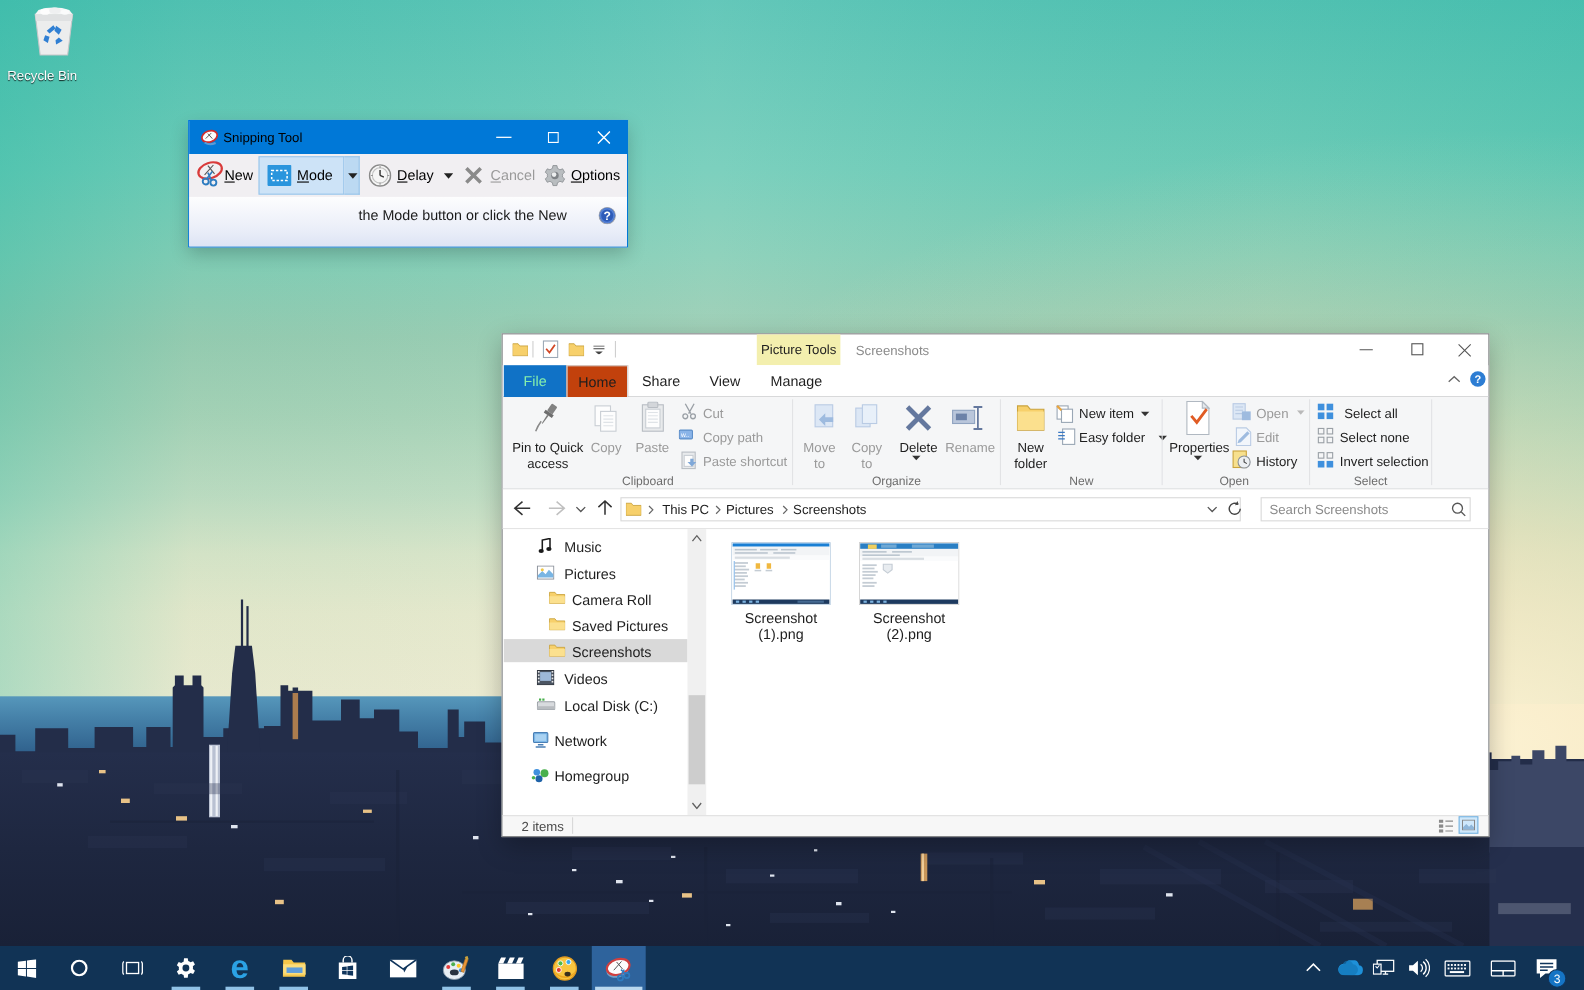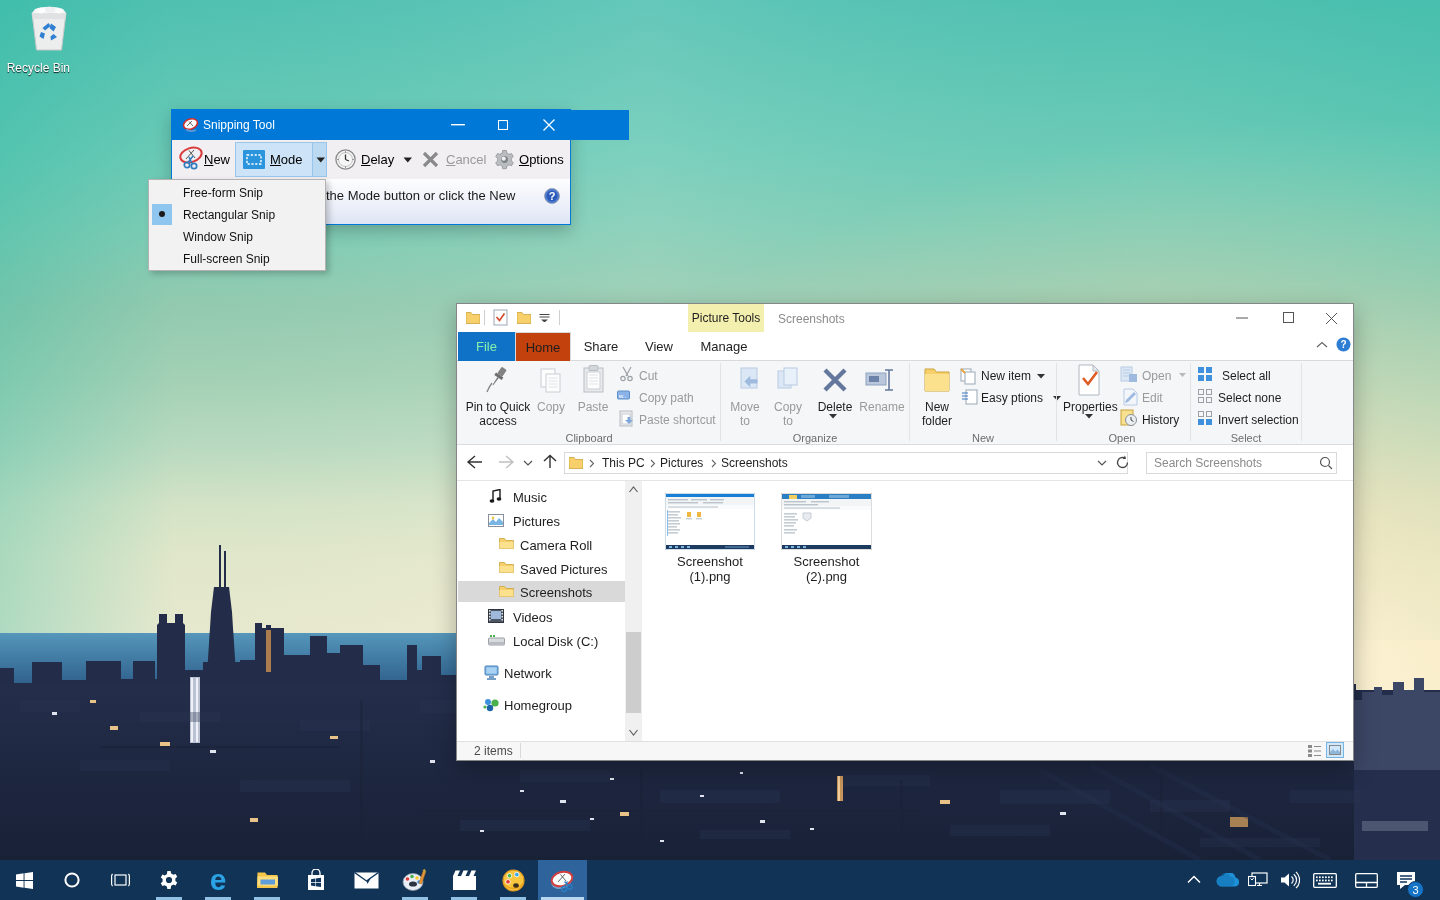--- a/index.html
+++ b/index.html
@@ -3,21 +3,21 @@
 <meta charset="utf-8">
 <style>
 * { margin:0; padding:0; box-sizing:border-box; }
 html,body { width:1440px; height:900px; overflow:hidden; font-family:"Liberation Sans",sans-serif; }
 #desk { position:relative; width:1440px; height:900px; overflow:hidden; background:#7ccab5; }
 .abs { position:absolute; }
 #bg { position:absolute; left:0; top:0; }
 
 
 #snip { position:absolute; left:171px; top:109px; width:400px; height:116px; border:1px solid #0078d7; background:#f0eef1; box-shadow:0 6px 16px rgba(0,0,0,.22); z-index:30; }
-#snip .tbar { position:absolute; left:0; top:0; width:457px; height:30px; background:#0078d7; color:#ffffff; }
+#snip .tbar { position:absolute; left:0; top:0; width:398px; height:30px; background:#0078d7; color:#000000; }
 #snip .toolbar { position:absolute; left:0; top:30px; width:398px; height:39px; background:#f1eff2; font-size:13px; color:#000; }
 #snip .info { position:absolute; left:0; top:69px; width:398px; height:45px; background:linear-gradient(#fdfdfe, #e9edf8 70%, #dde4f4); font-size:14px; color:#1a1a1a; }
 
 
 #menu { position:absolute; left:148px; top:179px; width:178px; height:92px; background:#f2f2f2; border:1px solid #b3b3b3; box-shadow:3px 3px 6px rgba(0,0,0,.22); z-index:40; font-size:12px; color:#111; }
 #menu .mi { position:absolute; left:34px; }
 
 
 #exp { position:absolute; left:456px; top:303px; width:898px; height:458px; background:#fff; border:1px solid #848688; z-index:20; box-shadow:0 8px 22px rgba(0,0,0,.28); font-size:12px; color:#1e1e1e; }
 .glabel { position:absolute; top:128px; font-size:11px; color:#6d6d6d; text-align:center; }
@@ -316,21 +316,21 @@
     <path d="M2,2 l4,4" stroke="#e8a33d" stroke-width="2"></path>
   </svg>
   <div class="abs" style="left:524px;top:65px">New item</div>
   <svg class="abs" style="left:580px;top:70px" width="9" height="6">
         <path d="M0,0 h8 l-4,4.5 z" fill="#333"></path>
       </svg>
   <svg class="abs" style="left:504px;top:85px" width="18" height="18" viewBox="0 0 18 18">
     <rect x="5" y="1" width="11" height="14" fill="#fff" stroke="#9aa7b5"></rect>
     <path d="M1,4 h6 M1,7 h6 M1,10 h6" stroke="#3a79c4" stroke-width="1.2"></path>
   </svg>
-  <div class="abs" style="left:524px;top:87px">Easy ptions</div>
+  <div class="abs" style="left:524px;top:87px">Easy folder</div>
   <svg class="abs" style="left:596px;top:92px" width="9" height="6">
         <path d="M0,0 h8 l-4,4.5 z" fill="#333"></path>
       </svg>
   <div class="glabel" style="left:486px;width:80px">New</div>
   <div class="gsep" style="left:599px"></div>
 
   <svg class="abs" style="left:620px;top:60px" width="24" height="32" viewBox="0 0 24 32">
     <path d="M2,1 h14 l6,6 v24 h-20 z" fill="#fff" stroke="#b0b8c1"></path>
     <path d="M16,1 l6,6 h-6 z" fill="#e4e8ec" stroke="#b0b8c1"></path>
     <path d="M6,14 l5,6 9,-12" fill="none" stroke="#e05c25" stroke-width="2.6"></path>
@@ -683,28 +683,20 @@
   <div class="info">
     <span class="abs" style="left:154px;top:9px;font-size:13px">the Mode button or click the New</span>
     <svg class="abs" style="left:372px;top:9px" width="16" height="16" viewBox="0 0 16 16">
       <circle cx="8" cy="8" r="7.4" fill="#2d5bb9" stroke="#9aa0ad" stroke-width="1"></circle>
       <circle cx="8" cy="8" r="6.2" fill="none" stroke="#5580d4" stroke-width="1.4"></circle>
       <text x="8" y="12" text-anchor="middle" font-size="11" font-weight="bold" fill="#fff">?</text>
     </svg>
   </div>
 </div>
 
-<div id="menu">
-  <div class="abs" style="left:3px;top:24px;width:20px;height:21px;background:#8fc6ef"></div>
-  <div class="abs" style="left:10px;top:31px;width:6px;height:6px;border-radius:50%;background:#1a1a1a"></div>
-  <div class="mi" style="top:6px">Free-form Snip</div>
-  <div class="mi" style="top:28px">Rectangular Snip</div>
-  <div class="mi" style="top:50px">Window Snip</div>
-  <div class="mi" style="top:72px">Full-screen Snip</div>
-</div>
 
 <div id="bar">
   <svg class="abs" style="left:16px;top:12px" width="17" height="17" viewBox="0 0 17 17">
     <path fill="#fff" d="M0,2.4 L7.6,1.3 V8 H0 Z M8.5,1.2 L17,0 V8 H8.5 Z M0,9 H7.6 V15.7 L0,14.6 Z M8.5,9 H17 V17 L8.5,15.8 Z"></path>
   </svg>
   <svg class="abs" style="left:64px;top:12px" width="16" height="16">
         <circle cx="8" cy="8" r="6.6" fill="none" stroke="#fff" stroke-width="2"></circle>
       </svg>
   <svg class="abs" style="left:111px;top:13px" width="19" height="14" viewBox="0 0 19 14">
     <rect x="4" y="2" width="11" height="10" fill="none" stroke="#fff" stroke-width="1.2"></rect>

